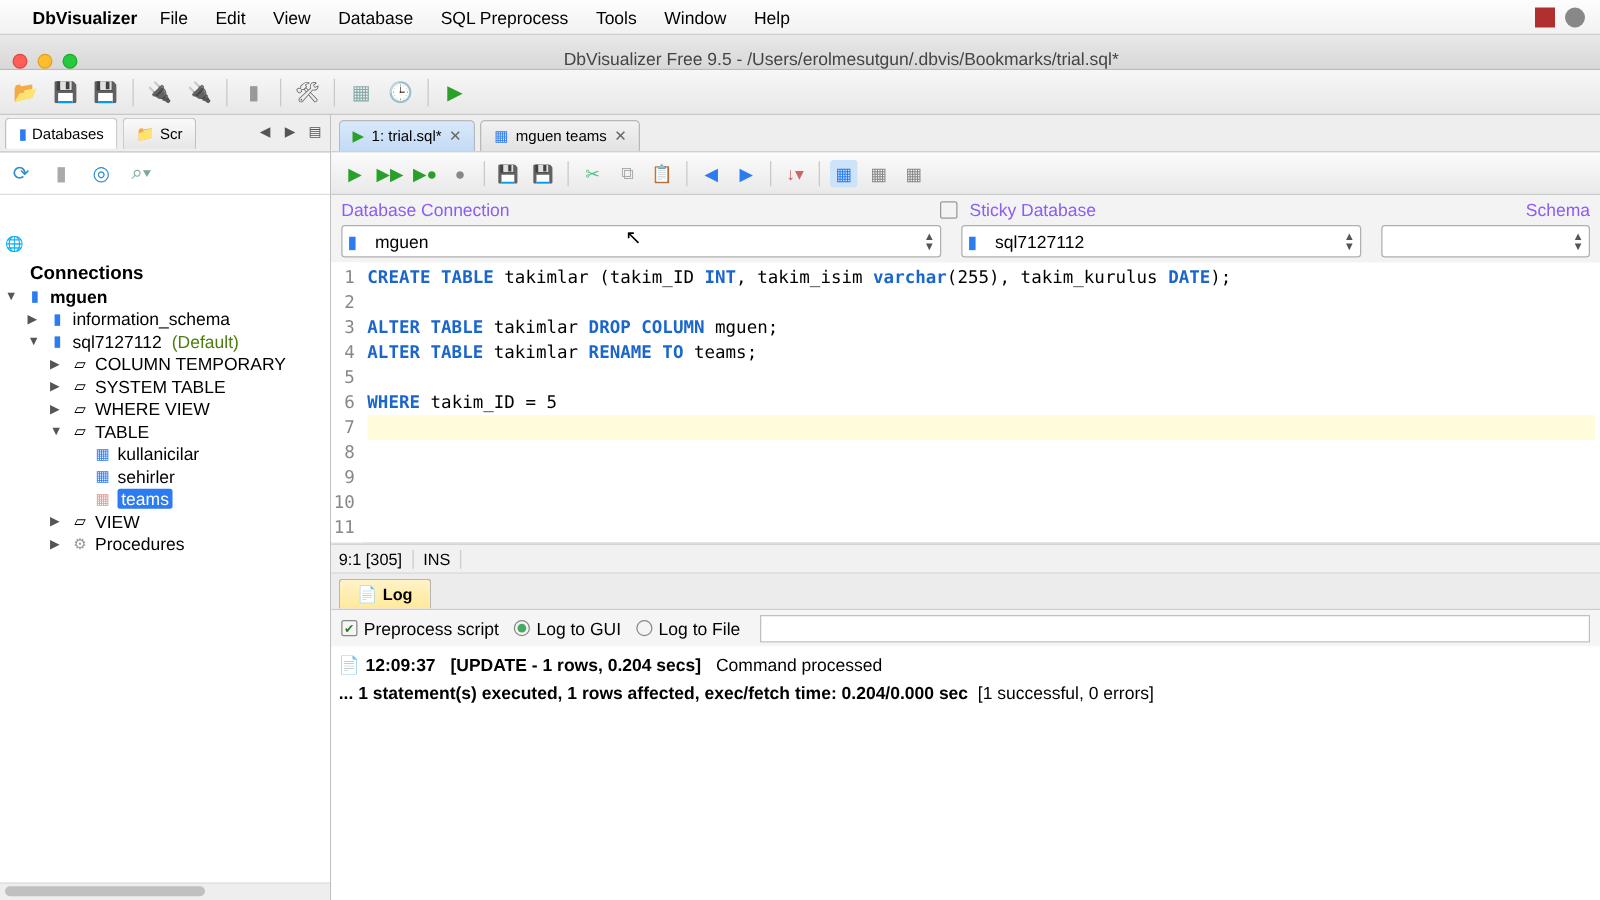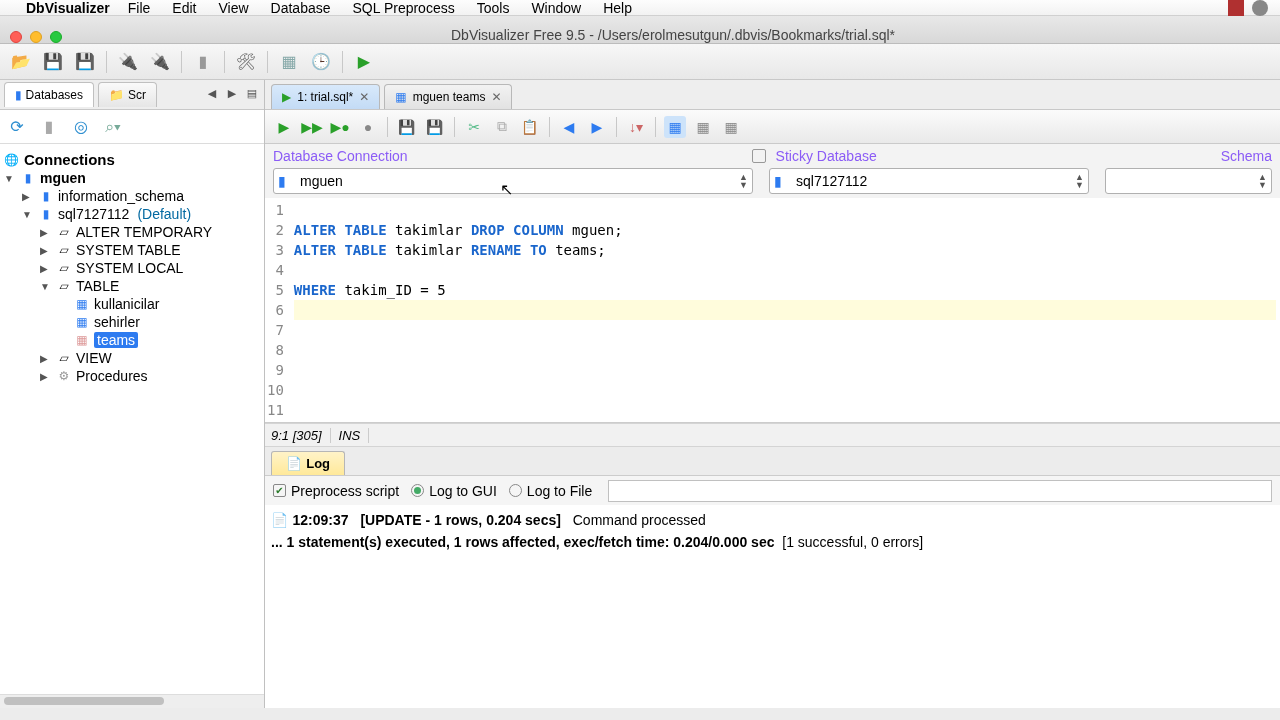--- a/index.html
+++ b/index.html
@@ -1,18 +1,18 @@
 <!DOCTYPE html>
 <html><head>
 <meta charset="utf-8">
 <style>
 * { box-sizing: border-box; margin: 0; padding: 0; }
 body { font-family: "Helvetica Neue", Arial, sans-serif; font-size: 13px; background: #ececec; width: 1280px; height: 720px; overflow: hidden; }
 
-.menubar { height: 16px; background: linear-gradient(#fdfdfd,#f2f2f2); display: flex; align-items: center; padding: 0 12px; border-bottom: 1px solid #d0d0d0; }
+.menubar { height: 28px; background: linear-gradient(#fdfdfd,#f2f2f2); display: flex; align-items: center; padding: 0 12px; border-bottom: 1px solid #d0d0d0; }
 .menubar .apple { color: #333; font-size: 16px; margin-right: 14px; }
 .menubar .appname { font-weight: 700; font-size: 14px; margin-right: 18px; }
 .menubar .mitem { font-size: 14px; margin-right: 22px; cursor: default; }
 .menubar .right { margin-left: auto; display: flex; gap: 8px; }
 .menubar .right span { width: 16px; height: 16px; display: inline-block; }
 
 .titlebar { height: 28px; background: linear-gradient(#e8e8e8,#d8d8d8); display: flex; align-items: flex-end; padding: 0 10px; border-bottom: 1px solid #bcbcbc; }
 .trafficlights { display: flex; gap: 8px; margin-right: 14px; }
 .trafficlights span { width: 12px; height: 12px; border-radius: 50%; display: inline-block; }
 .tl-red { background: #ff5f57; border:1px solid #e0443e; }
@@ -35,22 +35,22 @@
 
 .sidetoolbar { height: 34px; border-bottom: 1px solid #dcdcdc; display: flex; align-items: center; gap: 10px; padding: 0 6px; }
 
 .tree { padding: 6px 4px; font-size: 14px; overflow: auto; flex: 1; }
 .tnode { display: flex; align-items: center; gap: 4px; padding: 1px 0; white-space: nowrap; }
 .tnode .arrow { width: 12px; font-size: 10px; color: #555; cursor: pointer; }
 .tnode .icon { width: 16px; height: 16px; display: inline-flex; align-items: center; justify-content: center; font-size: 12px; }
 .tree .i1 { padding-left: 0; } .tree .i2 { padding-left: 18px; } .tree .i3 { padding-left: 36px; } .tree .i4 { padding-left: 54px; }
 .tnode.sel .label { background: #2d7bf0; color: #fff; padding: 0 3px; border-radius: 2px; }
 .tnode .label { cursor: default; }
-.tnode .suffix { color: #0369a1; margin-left: 4px; }
-.conn-hdr { font-weight: 700; font-size: 15px; }
+.tnode .suffix { color: #4d7c0f; margin-left: 4px; }
+.conn-hdr { font-weight: 700; font-size: 15px; margin-top: 47px; }
 .db-icon { color: #2d7bf0; }
 .globe-icon { color: #2a9a48; }
 
 .scroll-x { height: 14px; background: #eee; border-top: 1px solid #ddd; padding: 2px 4px; }
 .scroll-x .thumb { height: 8px; width: 160px; background: #c0c0c0; border-radius: 4px; }
 
 .main { flex: 1; display: flex; flex-direction: column; background: #f5f5f5; }
 .filetabs { height: 30px; background: #eee; border-bottom: 1px solid #c8c8c8; display: flex; align-items: flex-end; padding-left: 6px; }
 .ftab { padding: 5px 10px; border: 1px solid #b8b8b8; border-bottom: none; background: linear-gradient(#f2f2f2,#e2e2e2); border-radius: 4px 4px 0 0; margin-right: 4px; font-size: 12px; display: flex; align-items: center; gap: 6px; }
 .ftab.active { background: linear-gradient(#d8e9fb,#c3dbf5); }
@@ -73,21 +73,21 @@
 .gutter { background: #fff; text-align: right; padding: 2px 6px 2px 2px; color: #888; user-select: none; }
 .gutter div { height: 20px; }
 .code { padding: 2px 4px; flex: 1; }
 .code .ln { height: 20px; white-space: pre; }
 .ln.hl { background: #fffcdc; }
 .kw { color: #1a66cc; font-weight: 600; }
 .ty { color: #1a66cc; font-weight: 600; }
 .st { color: #cc8b1a; }
 
 .status { height: 24px; background: #f1f1f1; border-top: 1px solid #d4d4d4; border-bottom: 1px solid #d4d4d4; display: flex; align-items: center; padding: 0 6px; font-size: 13px; gap: 8px; }
-.status .cell { border-right: 1px solid #ccc; padding-right: 8px; font-style: italic; }
+.status .cell { border-right: 1px solid #ccc; padding-right: 8px; }
 
 .logtabs { height: 28px; display: flex; align-items: flex-end; padding-left: 6px; background: #ececec; }
 .logtab { padding: 4px 14px; border: 1px solid #b6b6b6; border-bottom: none; background: linear-gradient(#fff3c8,#ffe99a); border-radius: 3px 3px 0 0; font-size: 13px; font-weight: 600; display: flex; align-items: center; gap: 4px; }
 
 .logopts { height: 30px; border-top: 1px solid #ccc; background: #f5f5f5; display: flex; align-items: center; padding: 0 8px; gap: 12px; font-size: 14px; }
 .logopts label { display: flex; align-items: center; gap: 5px; }
 .radio { width: 13px; height: 13px; border: 1px solid #888; border-radius: 50%; display: inline-flex; align-items: center; justify-content: center; }
 .radio.on::after { content:''; width:7px; height:7px; background:#4a6; border-radius:50%; }
 .cb { width: 13px; height: 13px; border: 1px solid #888; border-radius: 2px; display: inline-flex; align-items: center; justify-content: center; font-size: 10px; color: #2a7a2a; }
 .logfile { flex: 1; height: 22px; border: 1px solid #c0c0c0; background: #fff; margin-left: 4px; }
@@ -186,31 +186,31 @@
         </div>
       <div class="tnode i2">
           <span class="arrow">▼</span>
           <span class="icon db-icon">▮</span>
           <span class="label">sql7127112</span>
           <span class="suffix">(Default)</span>
         </div>
       <div class="tnode i3">
           <span class="arrow">▶</span>
           <span class="icon">▱</span>
-          <span class="label">ALTER TEMPORARY</span>
+          <span class="label">COLUMN TEMPORARY</span>
         </div>
       <div class="tnode i3">
           <span class="arrow">▶</span>
           <span class="icon">▱</span>
           <span class="label">SYSTEM TABLE</span>
         </div>
       <div class="tnode i3">
           <span class="arrow">▶</span>
           <span class="icon">▱</span>
-          <span class="label">SYSTEM LOCAL</span>
+          <span class="label">WHERE VIEW</span>
         </div>
       <div class="tnode i3">
           <span class="arrow">▼</span>
           <span class="icon">▱</span>
           <span class="label">TABLE</span>
         </div>
       <div class="tnode i4">
           <span class="arrow"></span>
           <span class="icon db-icon">▦</span>
           <span class="label">kullanicilar</span>
@@ -310,20 +310,21 @@
           <div>4</div>
           <div>5</div>
           <div>6</div>
           <div>7</div>
           <div>8</div>
           <div>9</div>
           <div>10</div>
           <div>11</div>
         </div>
       <div class="code" id="code">
+          <div class="ln"><span class="kw">CREATE TABLE</span><span> takimlar (takim_ID </span><span class="ty">INT</span><span>, takim_isim </span><span class="kw">varchar</span><span>(255), takim_kurulus </span><span class="ty">DATE</span><span>);</span></div>
           <div class="ln">&nbsp;</div>
           <div class="ln"><span class="kw">ALTER TABLE</span><span> takimlar </span><span class="kw">DROP COLUMN</span><span> mguen;</span></div>
           <div class="ln"><span class="kw">ALTER TABLE</span><span> takimlar </span><span class="kw">RENAME TO</span><span> teams;</span></div>
           <div class="ln">&nbsp;</div>
           <div class="ln"><span class="kw">WHERE</span><span> takim_ID = 5</span></div>
           <div class="ln hl">&nbsp;</div>
           <div class="ln">&nbsp;</div>
           <div class="ln">&nbsp;</div>
         </div>
     </div>

